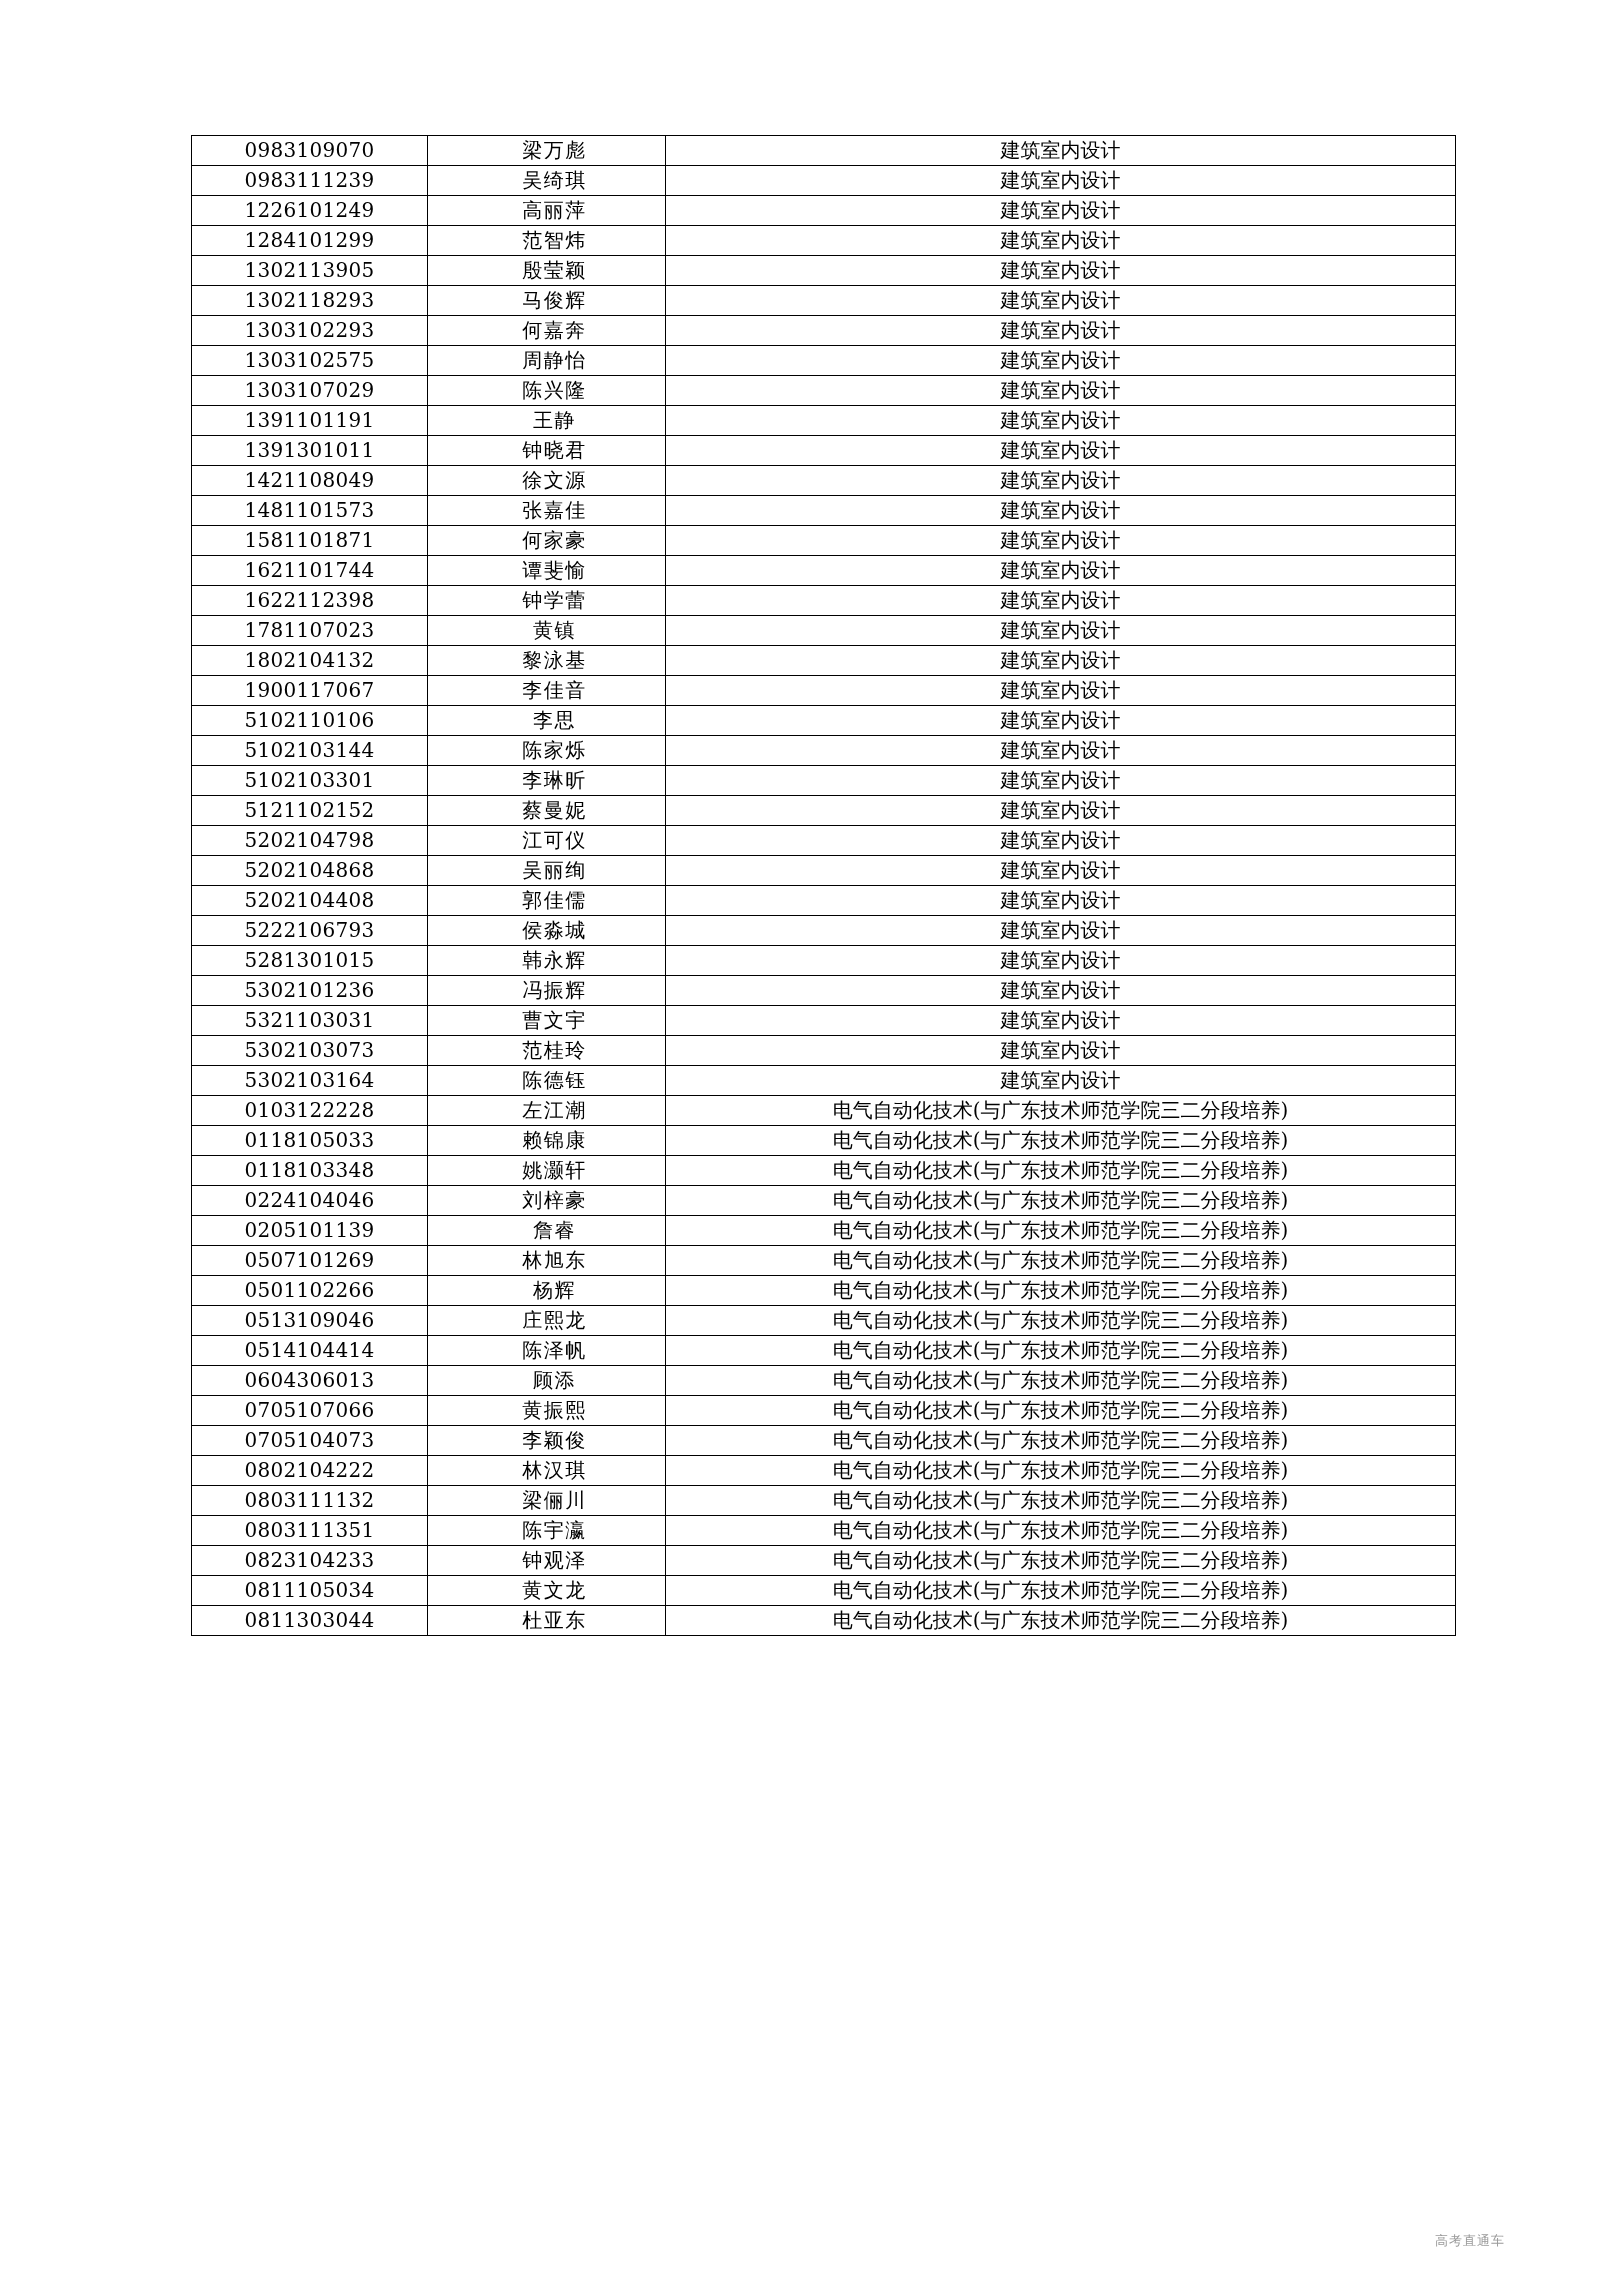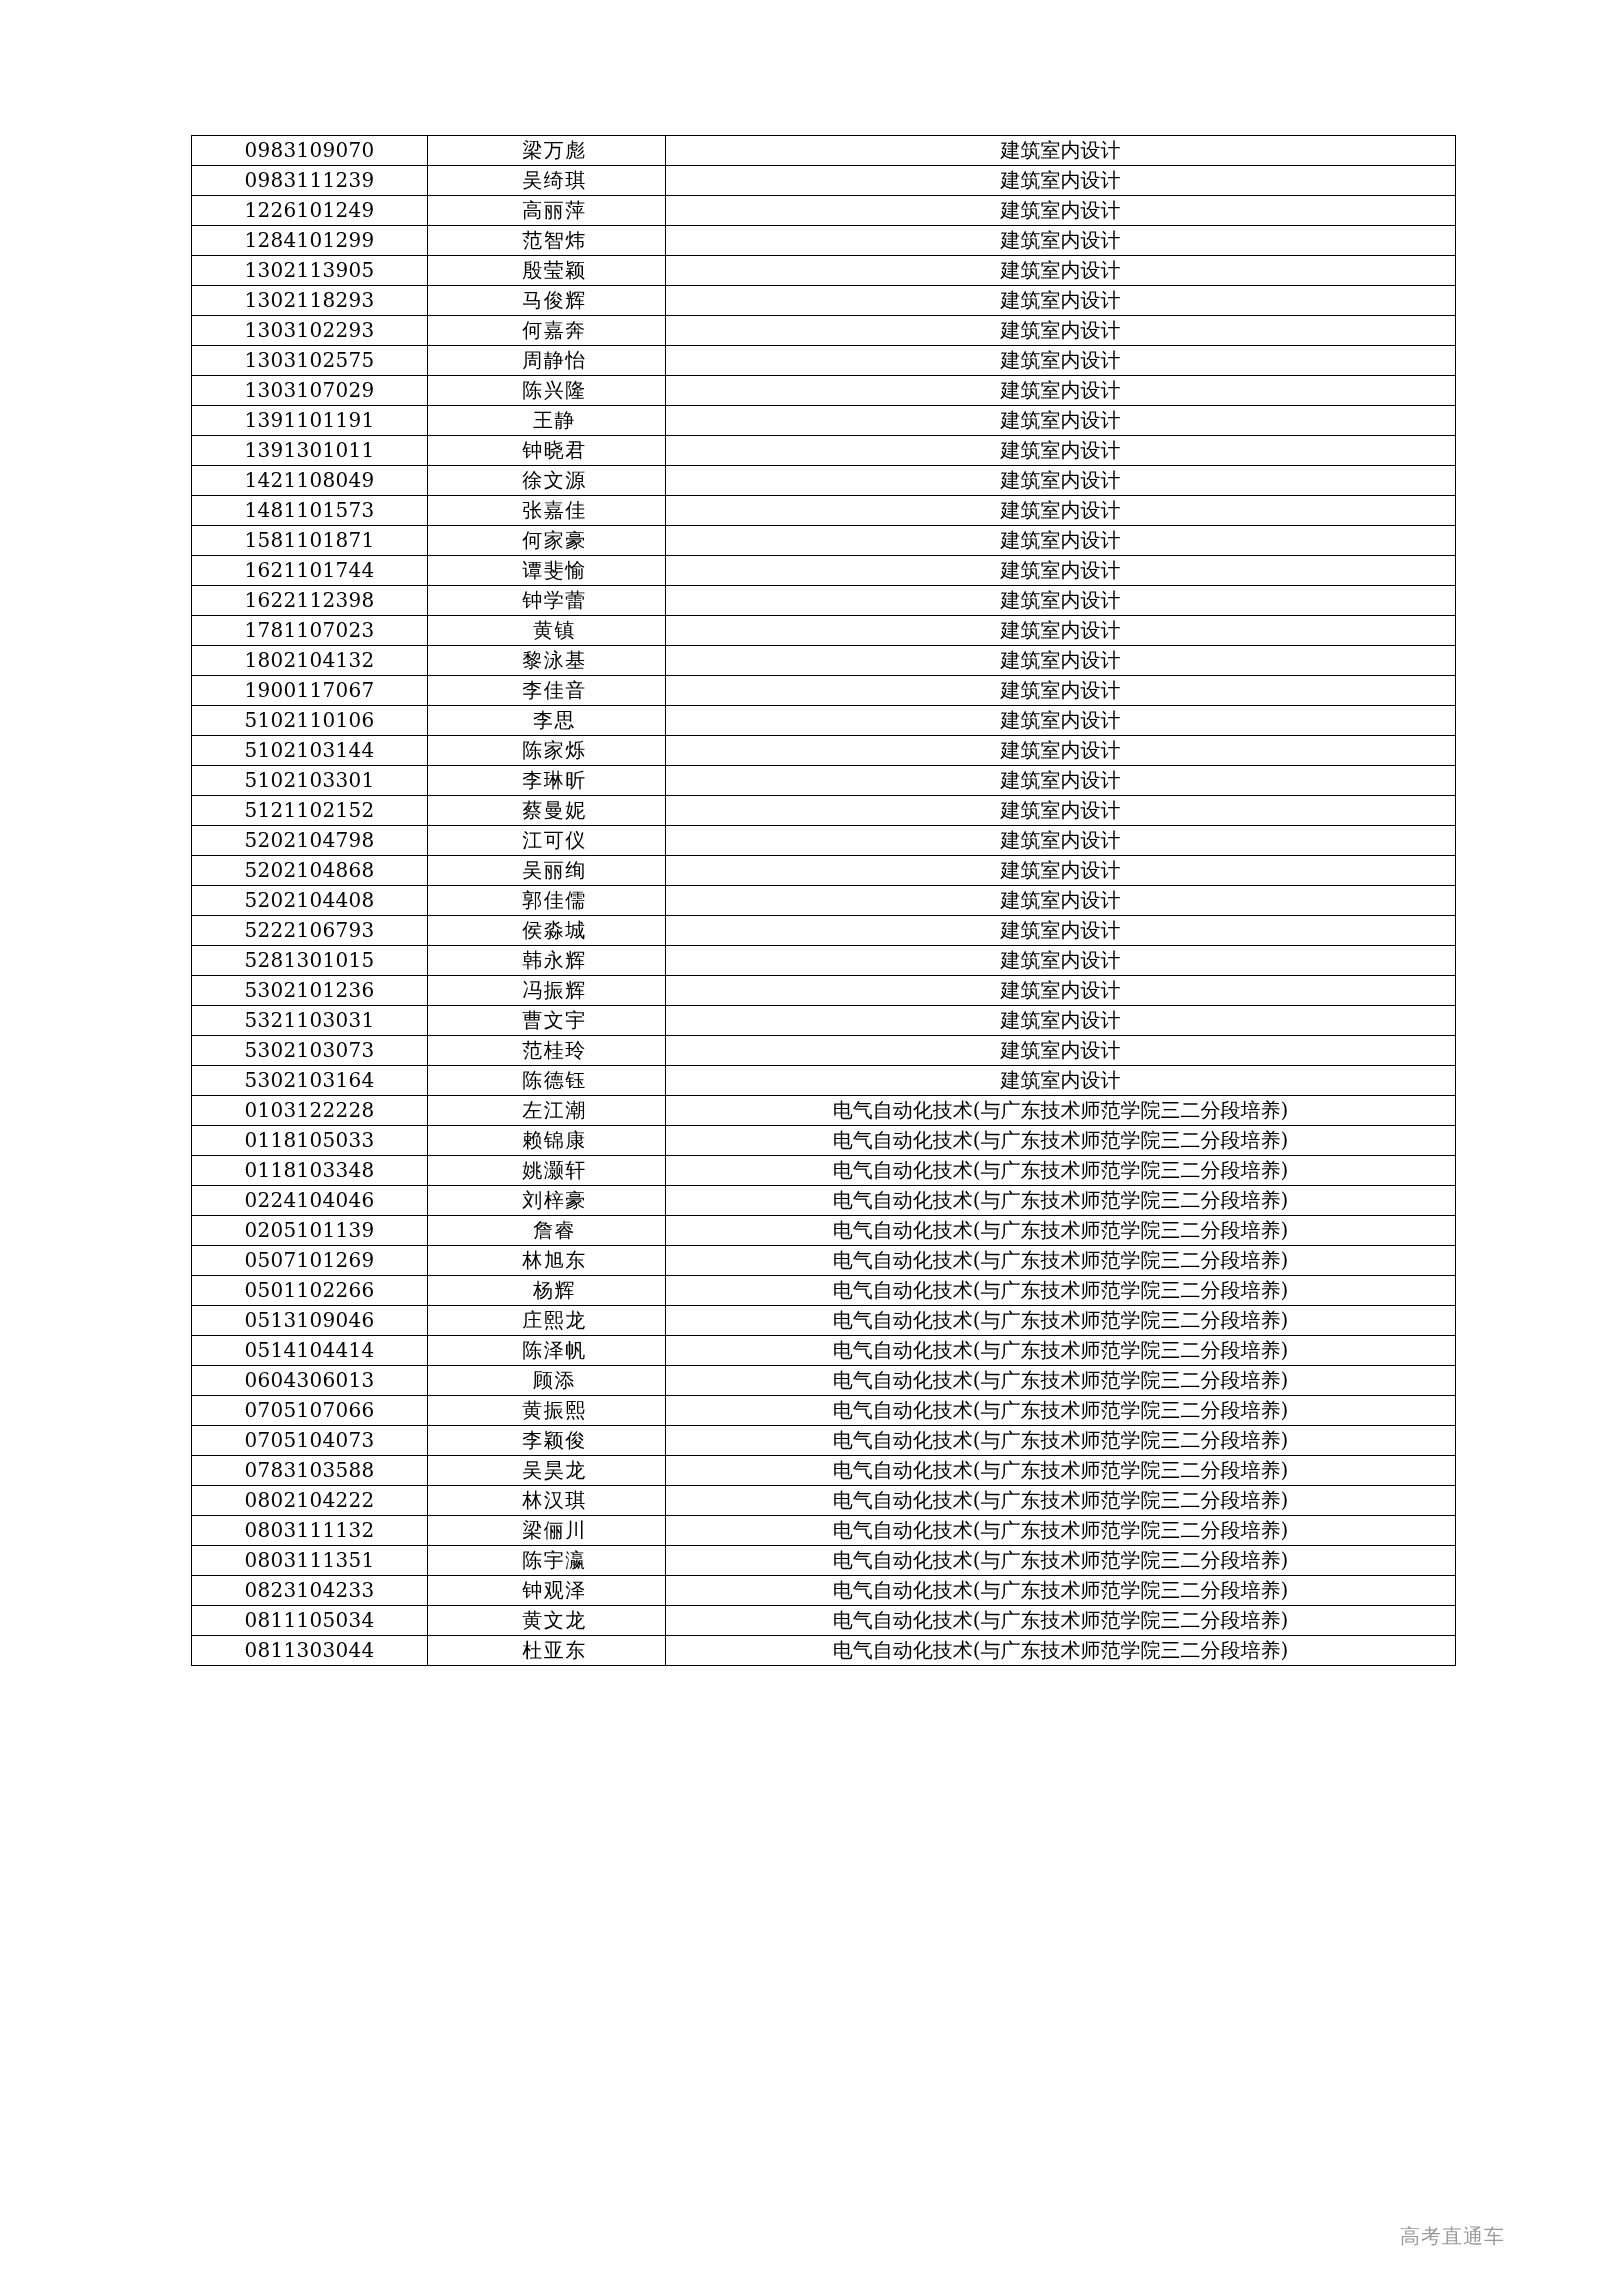--- a/index.html
+++ b/index.html
@@ -56,21 +56,21 @@
     padding-left: 16px;
   }
   table.doc-table td.col-major {
     width: 789px;
     letter-spacing: 0px;
   }
   .watermark {
     position: absolute;
     right: 116px;
     bottom: 43px;
-    font-size: 20px;
+    font-size: 13px;
     color: #9a9a9a;
     font-family: "DejaVu Serif", "Liberation Serif", serif;
     letter-spacing: 1px;
   }
 </style>
 </head>
 <body>
 
 <div class="page">
 
@@ -291,25 +291,20 @@
             <td class="col-id">0705107066</td>
             <td class="col-name">黄振熙</td>
             <td class="col-major">电气自动化技术(与广东技术师范学院三二分段培养)</td>
           </tr>
           <tr>
             <td class="col-id">0705104073</td>
             <td class="col-name">李颖俊</td>
             <td class="col-major">电气自动化技术(与广东技术师范学院三二分段培养)</td>
           </tr>
           <tr>
-            <td class="col-id">0783103588</td>
-            <td class="col-name">吴昊龙</td>
-            <td class="col-major">电气自动化技术(与广东技术师范学院三二分段培养)</td>
-          </tr>
-          <tr>
             <td class="col-id">0802104222</td>
             <td class="col-name">林汉琪</td>
             <td class="col-major">电气自动化技术(与广东技术师范学院三二分段培养)</td>
           </tr>
           <tr>
             <td class="col-id">0803111132</td>
             <td class="col-name">梁俪川</td>
             <td class="col-major">电气自动化技术(与广东技术师范学院三二分段培养)</td>
           </tr>
           <tr>

